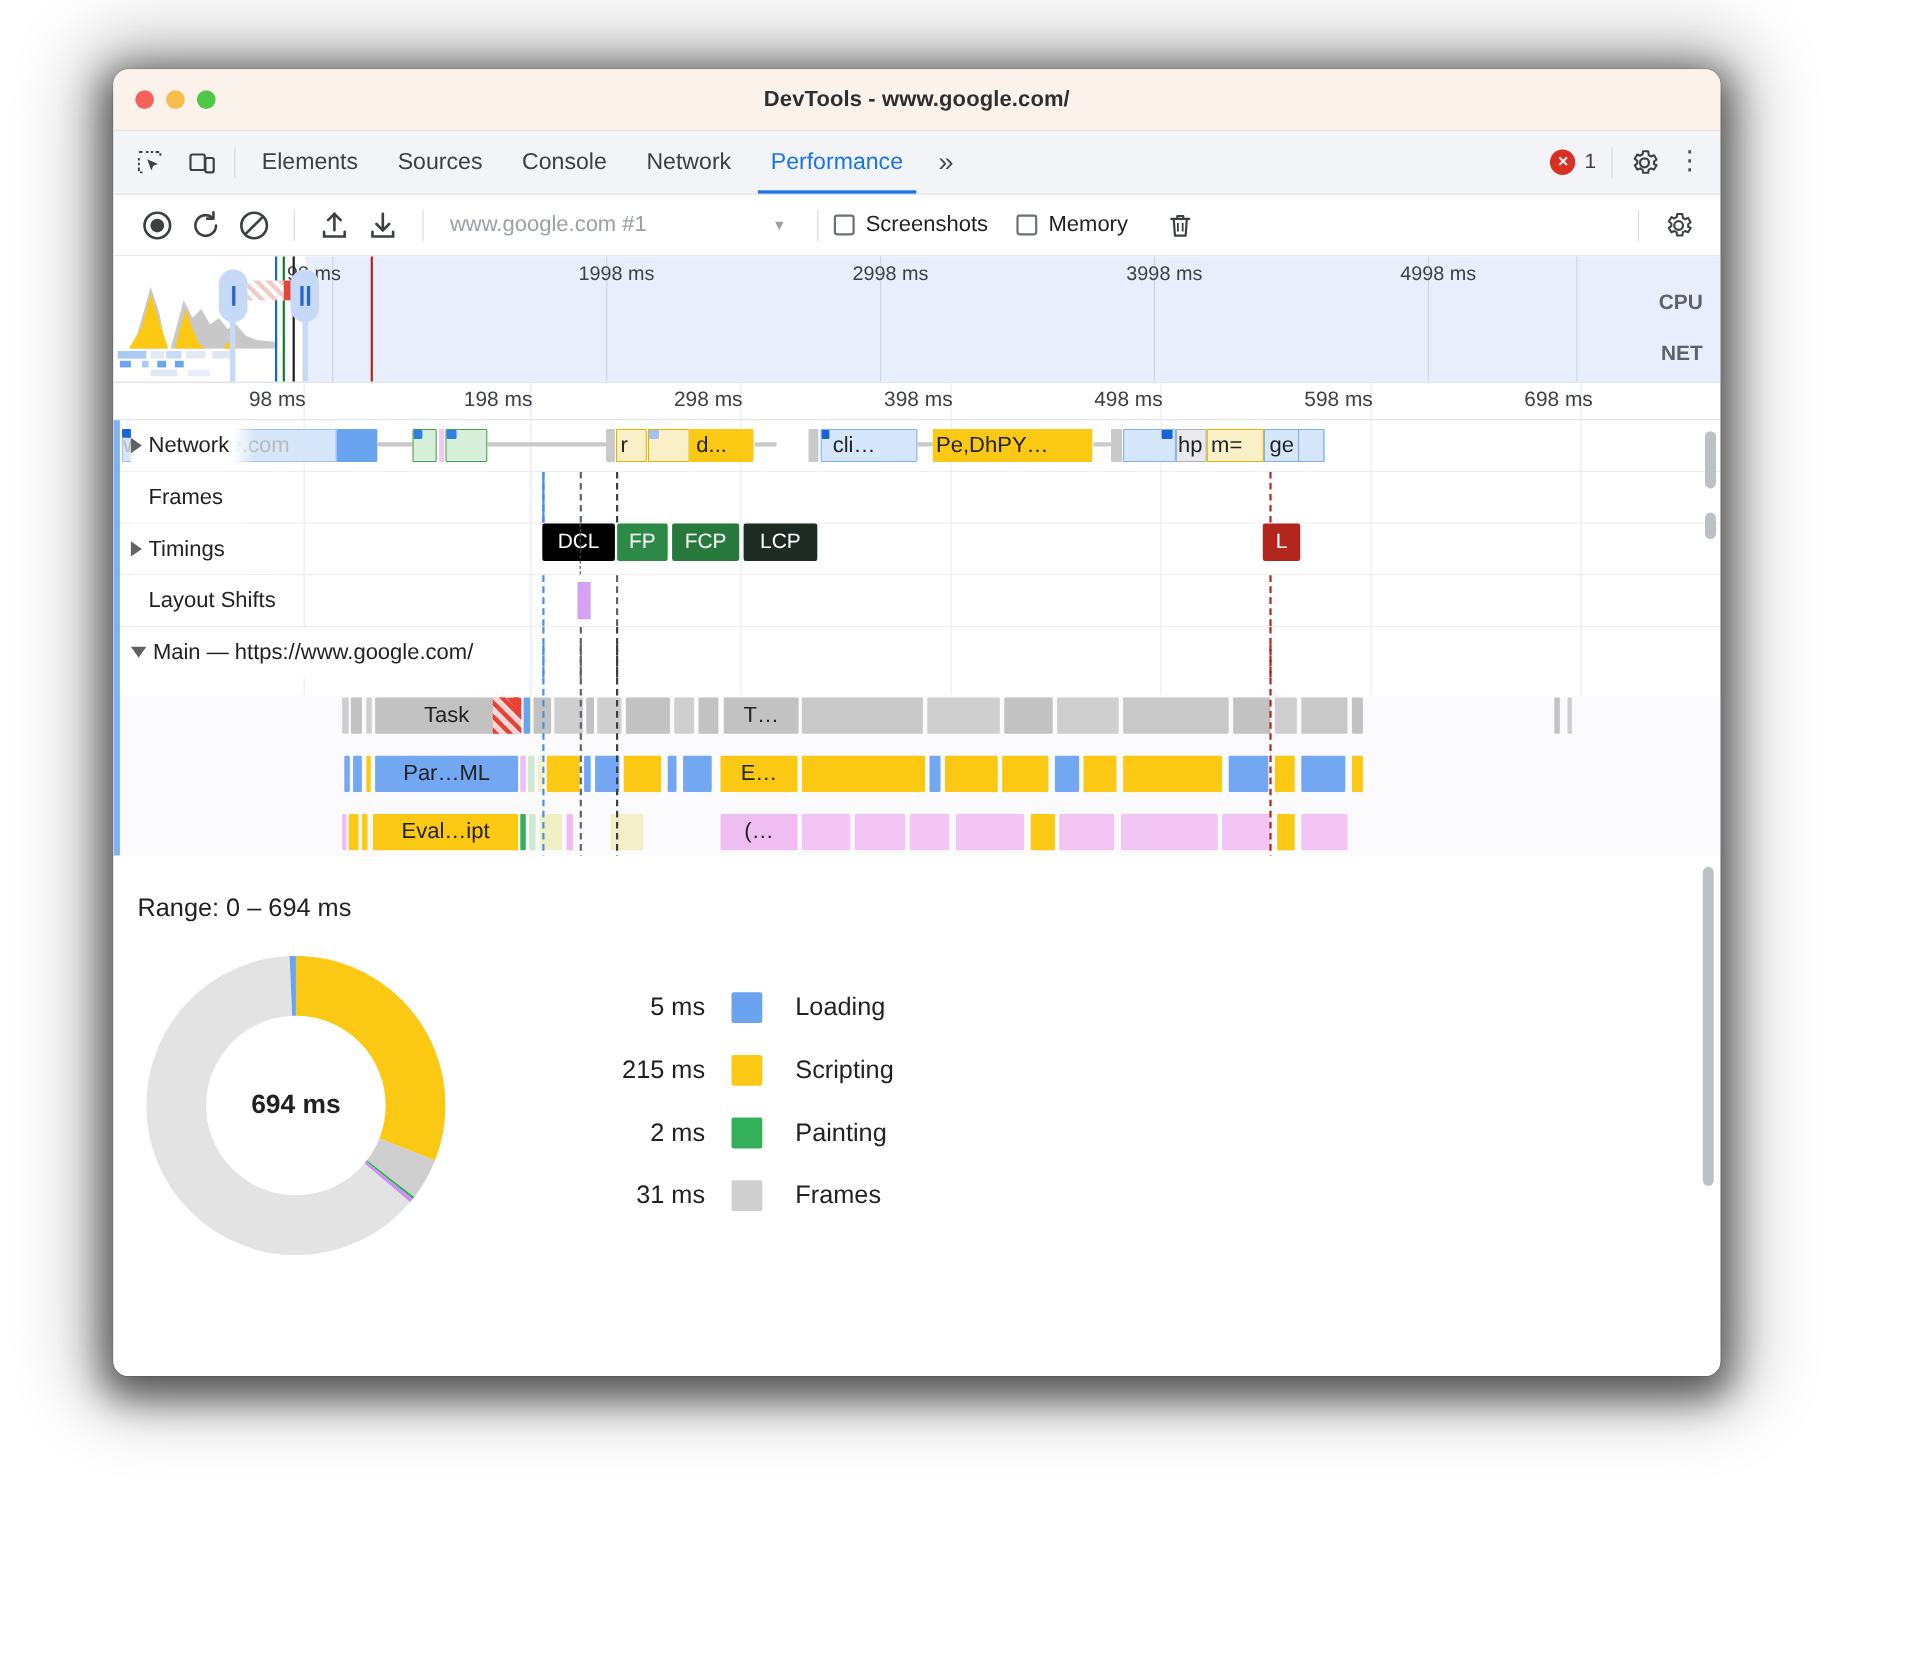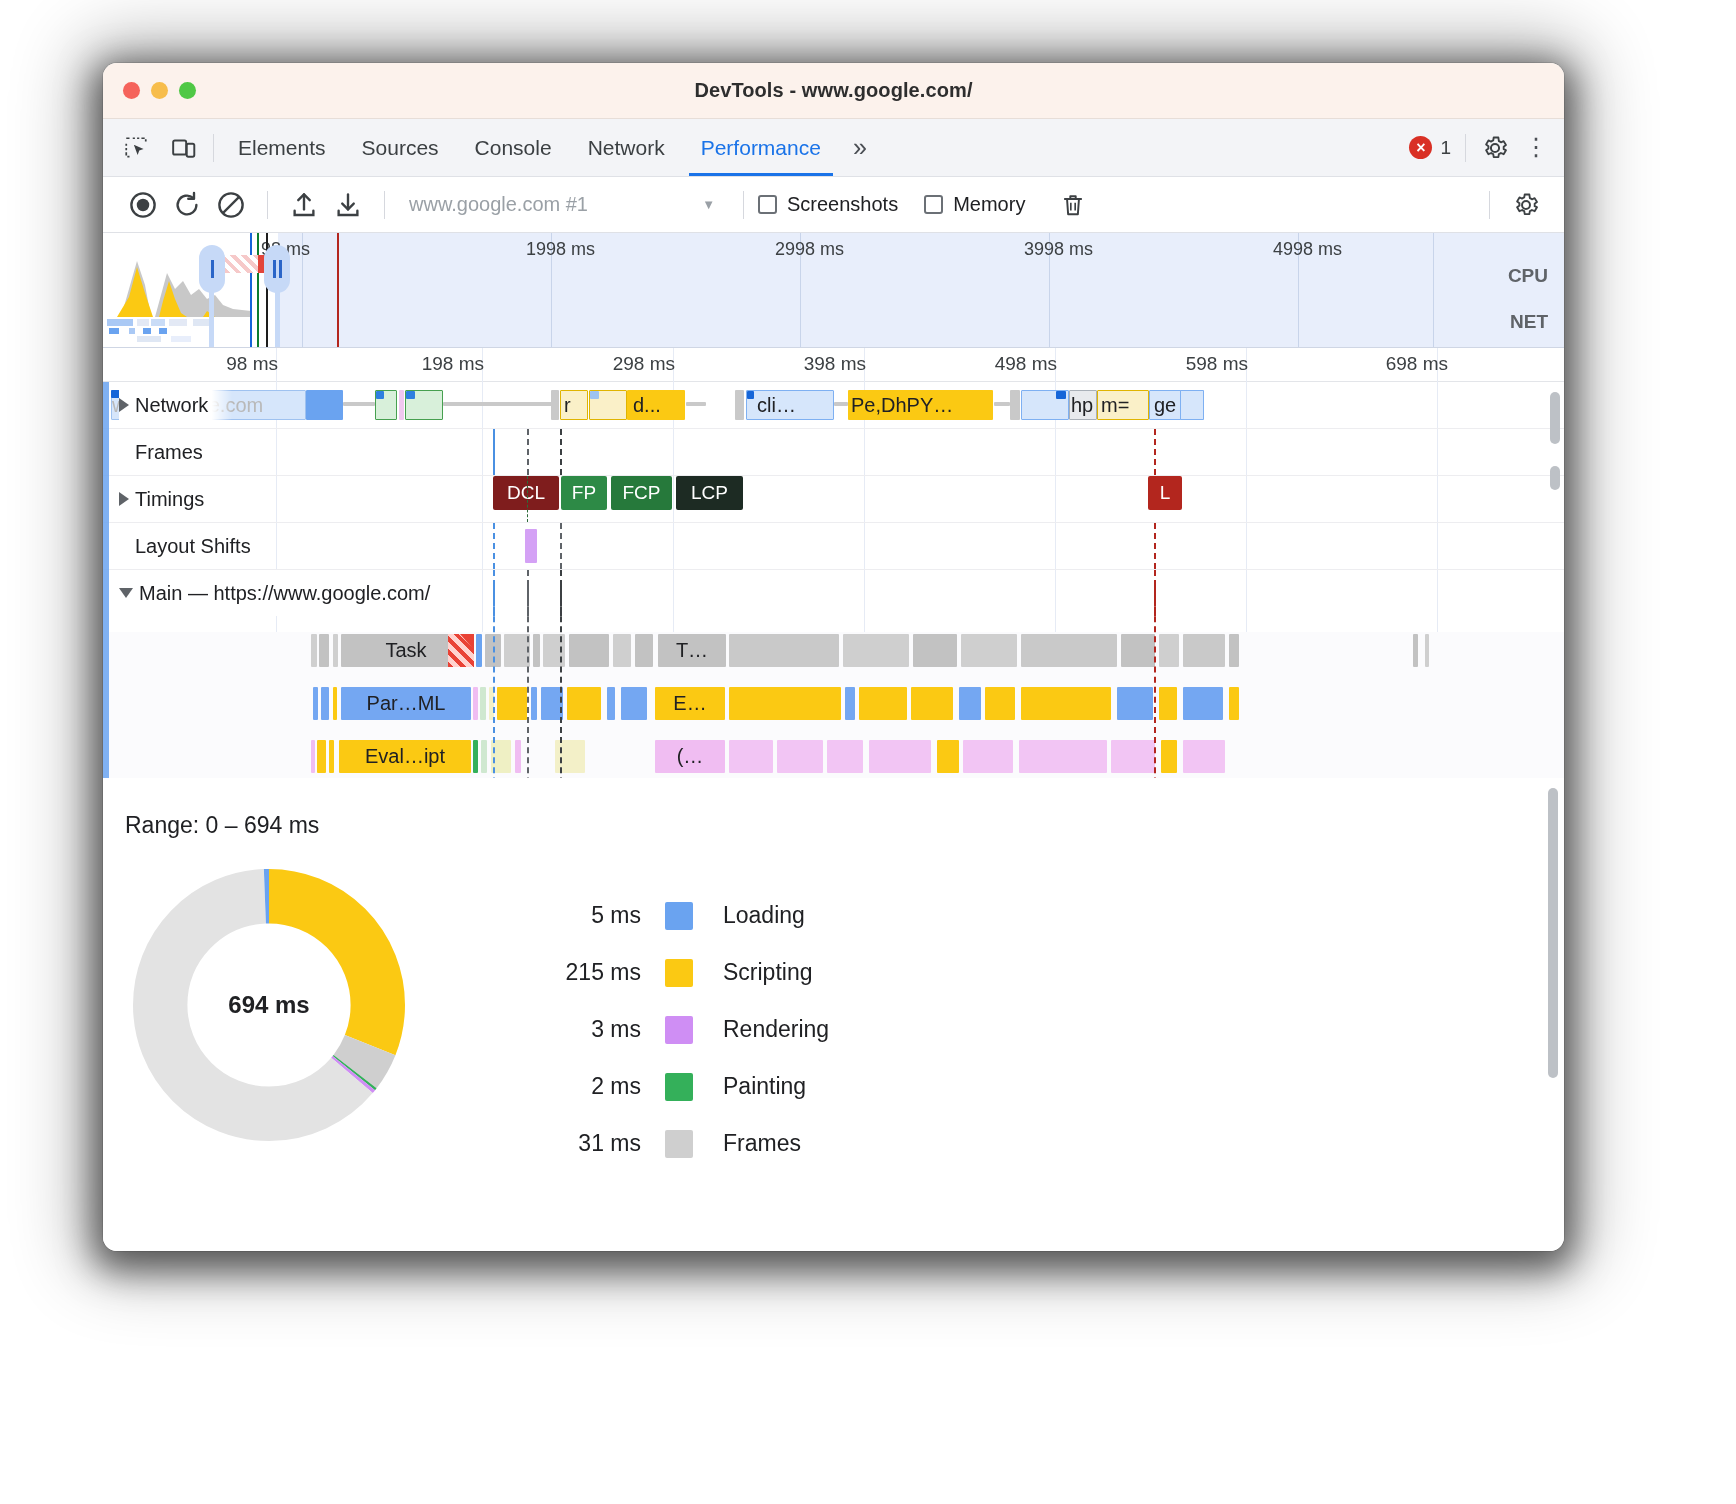--- a/index.html
+++ b/index.html
@@ -423,21 +423,21 @@
       <div class="vline" style="left:424px; border-left:2px dashed #5f6368;"></div>
       <div class="vline" style="left:457px; border-left:2px dashed #3c4043;"></div>
       <div class="vline" style="left:1051px; border-left:2px dashed #b3261e;"></div>
     </div>
 
     <div class="trow" style="height:47px;">
       <div class="trow-label">
         <span class="tri"></span>
         <span>Timings</span>
       </div>
-      <div class="tmark" style="left:390px; width:66px; background:#7f1d1d;">DCL</div>
+      <div class="tmark" style="left:390px; width:66px; background:#000000;">DCL</div>
       <div class="tmark" style="left:458px; width:46px; background:#2d8a46;">FP</div>
       <div class="tmark" style="left:508px; width:61px; background:#26793b;">FCP</div>
       <div class="tmark" style="left:573px; width:67px; background:#1d2b23;">LCP</div>
       <div class="tmark" style="left:1045px; width:34px; background:#b3261e;">L</div>
       <div class="vline" style="left:424px; border-left:1px dashed #2d6b3a;"></div>
     </div>
 
     <div class="trow" style="height:47px;">
       <div class="trow-label">
         <span style="width:10px;display:inline-block;"></span>
@@ -640,25 +640,20 @@
           <div class="lval">5 ms</div>
           <div class="lsw" style="background:#6aa3f0;"></div>
           <div class="lname">Loading</div>
         </div>
         <div class="lrow">
           <div class="lval">215 ms</div>
           <div class="lsw" style="background:#fbc913;"></div>
           <div class="lname">Scripting</div>
         </div>
         <div class="lrow">
-          <div class="lval">3 ms</div>
-          <div class="lsw" style="background:#cf8ef4;"></div>
-          <div class="lname">Rendering</div>
-        </div>
-        <div class="lrow">
           <div class="lval">2 ms</div>
           <div class="lsw" style="background:#34b05a;"></div>
           <div class="lname">Painting</div>
         </div>
         <div class="lrow">
           <div class="lval">31 ms</div>
           <div class="lsw" style="background:#cfcfcf;"></div>
           <div class="lname">Frames</div>
         </div>
       </div>

